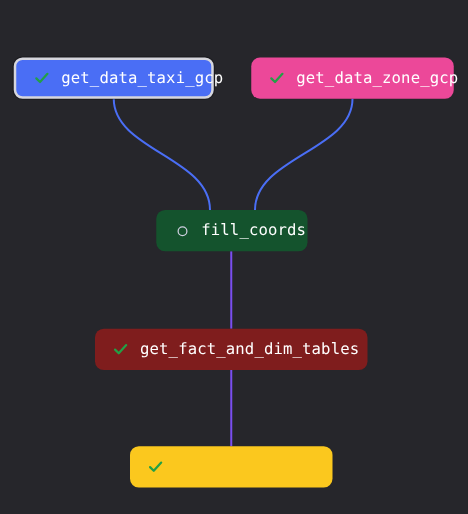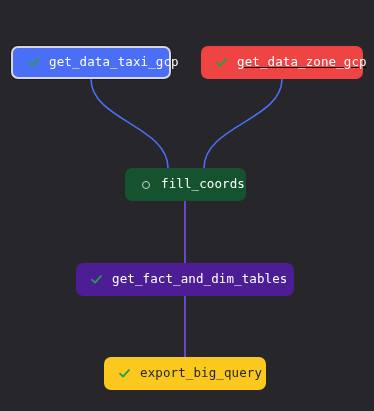--- a/index.html
+++ b/index.html
@@ -73,45 +73,44 @@
 
   <div id="node-layer">
       <div class="node node-selected" style="left: 11px; top: 46px; width: 160px; height: 33px; background: rgb(74, 110, 245);">
         <span class="status-icon">
           <svg viewBox="0 0 14 14" width="13" height="13">
             <path d="M2.2 7.2 L5.4 10.4 L11.8 3.3" stroke="#22a046" stroke-width="1.9" stroke-linecap="round" stroke-linejoin="round" fill="none"></path>
           </svg>
         </span>
         <span class="label" style="color: rgb(255, 255, 255);">get_data_taxi_gcp</span>
       </div>
-      <div class="node" style="left: 201px; top: 46px; width: 162px; height: 33px; background: #ef4444; text-decoration: underline;">
+      <div class="node" style="left: 201px; top: 46px; width: 162px; height: 33px; background: #ec4899;">
         <span class="status-icon">
           <svg viewBox="0 0 14 14" width="13" height="13">
             <path d="M2.2 7.2 L5.4 10.4 L11.8 3.3" stroke="#22a046" stroke-width="1.9" stroke-linecap="round" stroke-linejoin="round" fill="none"></path>
           </svg>
         </span>
         <span class="label" style="color: rgb(255, 255, 255);">get_data_zone_gcp</span>
       </div>
       <div class="node" style="left: 125px; top: 168px; width: 121px; height: 33px; background: #14532d;">
         <span class="status-icon">
           <span class="ring" style="border-color: rgb(207, 207, 224);"></span>
         </span>
         <span class="label" style="color: rgb(255, 255, 255);">fill_coords</span>
       </div>
-      <div class="node" style="left: 76px; top: 263px; width: 218px; height: 33px; background: #4c1d95;">
+      <div class="node" style="left: 76px; top: 263px; width: 218px; height: 33px; background: #7f1d1d;">
         <span class="status-icon">
           <svg viewBox="0 0 14 14" width="13" height="13">
             <path d="M2.2 7.2 L5.4 10.4 L11.8 3.3" stroke="#22a046" stroke-width="1.9" stroke-linecap="round" stroke-linejoin="round" fill="none"></path>
           </svg>
         </span>
         <span class="label" style="color: rgb(255, 255, 255);">get_fact_and_dim_tables</span>
       </div>
       <div class="node" style="left: 104px; top: 357px; width: 162px; height: 33px; background: rgb(251, 200, 30);">
         <span class="status-icon">
           <svg viewBox="0 0 14 14" width="13" height="13">
             <path d="M2.2 7.2 L5.4 10.4 L11.8 3.3" stroke="#22a046" stroke-width="1.9" stroke-linecap="round" stroke-linejoin="round" fill="none"></path>
           </svg>
         </span>
-        <span class="label" style="color: rgb(38, 38, 43);">export_big_query</span>
       </div>
     </div>
 
 </div>
 
 </body></html>

